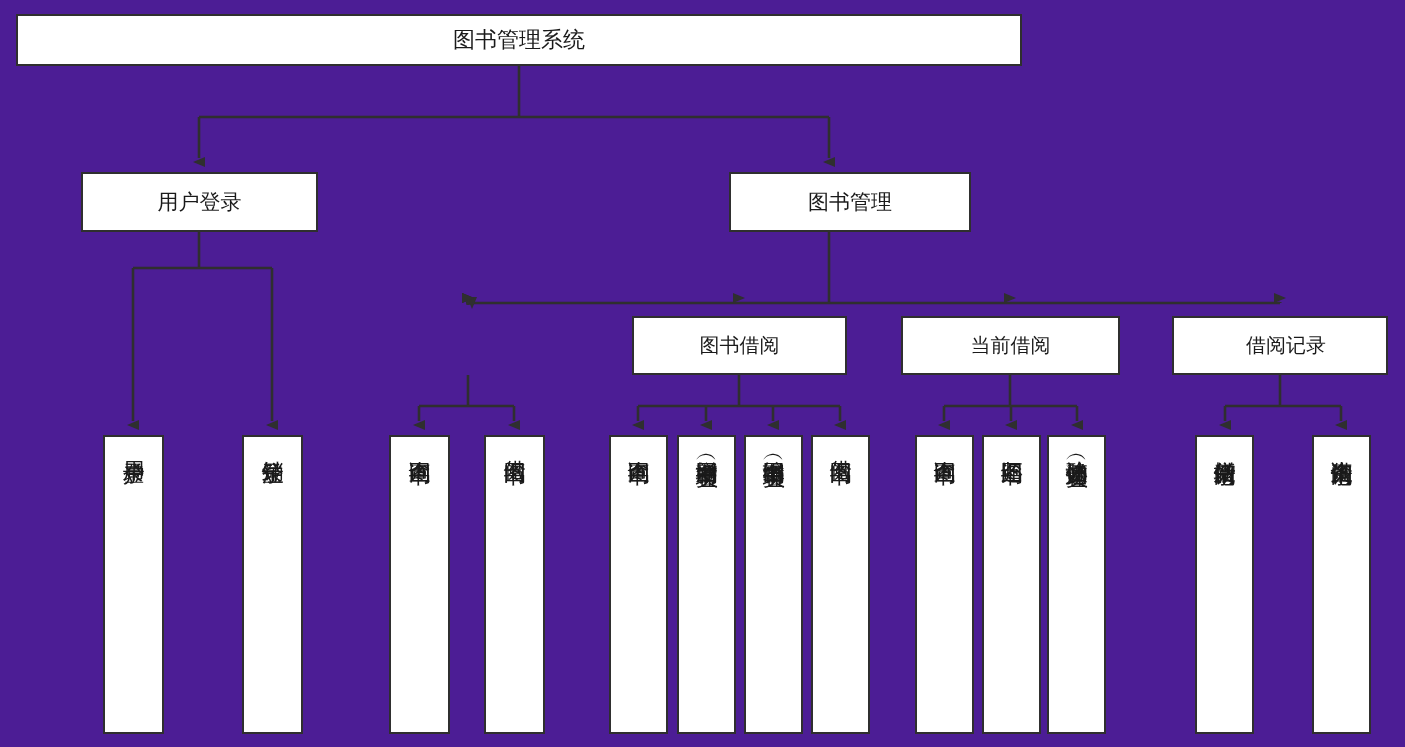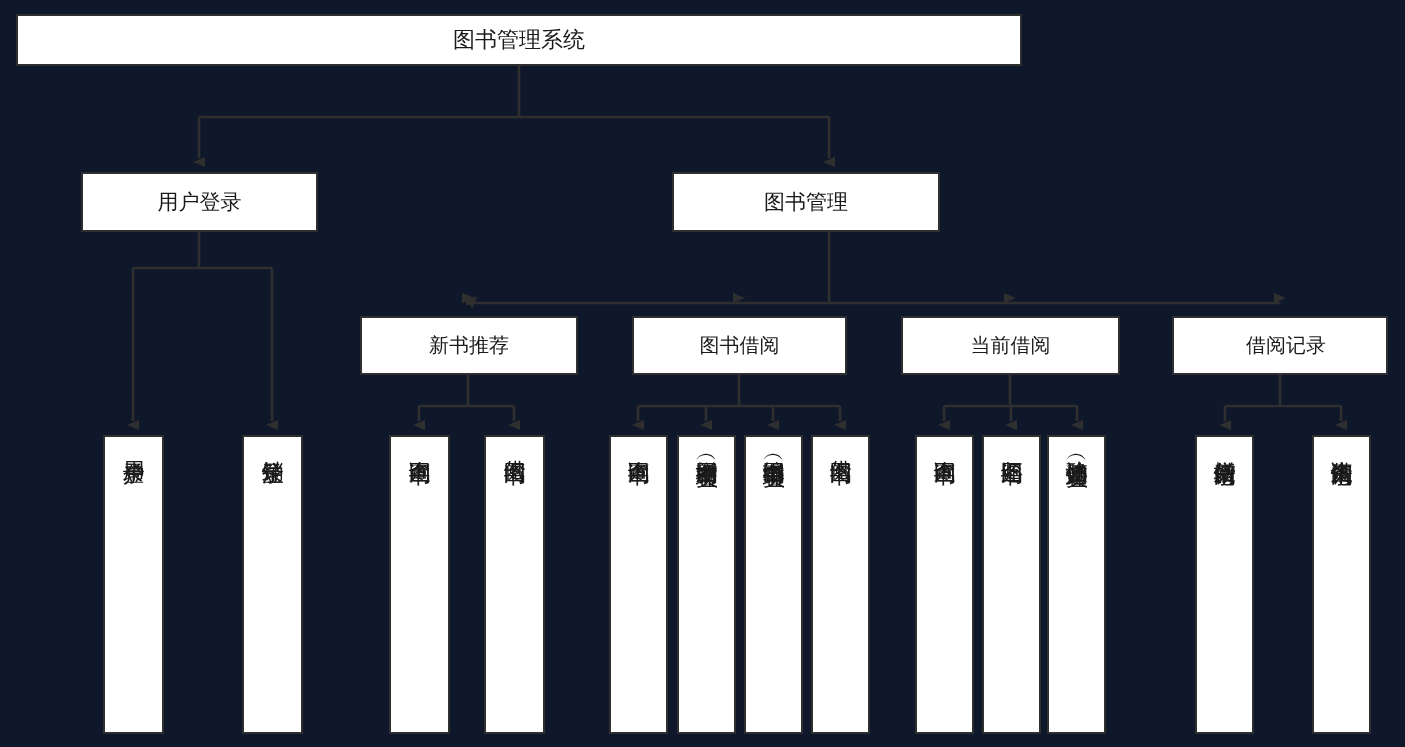--- a/index.html
+++ b/index.html
@@ -7,21 +7,21 @@
     padding: 0;
     background: #ffffff;
   }
   body {
     font-family: "Liberation Sans", "DejaVu Sans", sans-serif;
   }
   #canvas {
     position: relative;
     width: 1405px;
     height: 747px;
-    background: #0f172a;
+    background: #4c1d95;
     overflow: hidden;
   }
   svg.edges {
     position: absolute;
     left: 0;
     top: 0;
     width: 1405px;
     height: 747px;
     pointer-events: none;
   }
@@ -251,27 +251,24 @@
     </g>
   </svg>
 
   <div class="node root" style="left:16px; top:14px; width:1006px; height:52px;">
     <span>图书管理系统</span>
   </div>
 
   <div class="node level2" style="left:81px; top:172px; width:237px; height:60px;">
     <span>用户登录</span>
   </div>
-  <div class="node level2" style="left:672px; top:172px; width:268px; height:60px;">
+  <div class="node level2" style="left:729px; top:172px; width:242px; height:60px;">
     <span>图书管理</span>
   </div>
 
-  <div class="node level3" style="left:360px; top:316px; width:218px; height:59px;">
-    <span>新书推荐</span>
-  </div>
   <div class="node level3" style="left:632px; top:316px; width:215px; height:59px;">
     <span>图书借阅</span>
   </div>
   <div class="node level3" style="left:901px; top:316px; width:219px; height:59px;">
     <span>当前借阅</span>
   </div>
   <div class="node level3" style="left:1172px; top:316px; width:216px; height:59px;padding-left:12px;">
     <span>借阅记录</span>
   </div>
 

